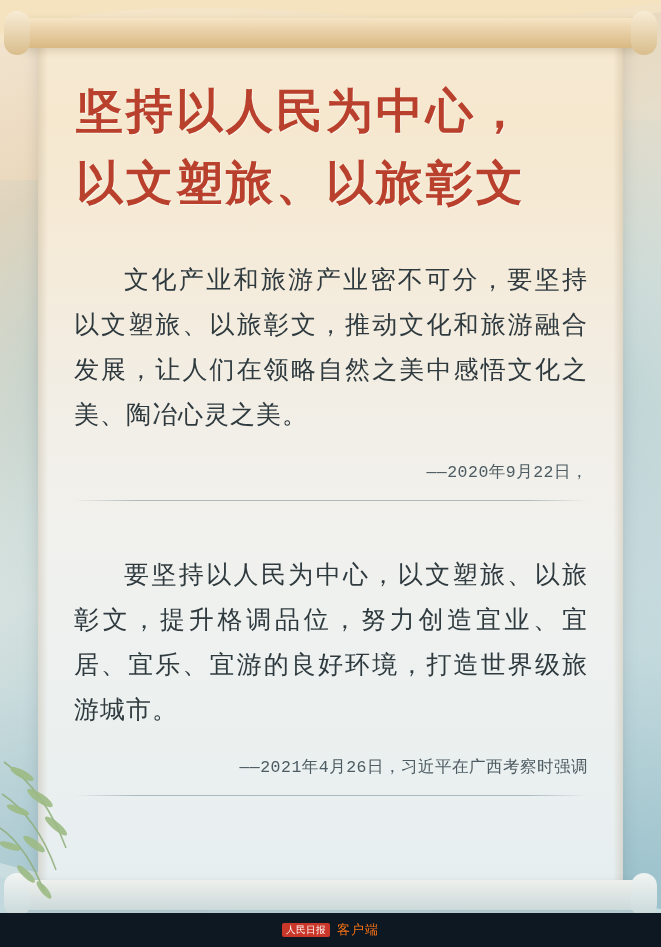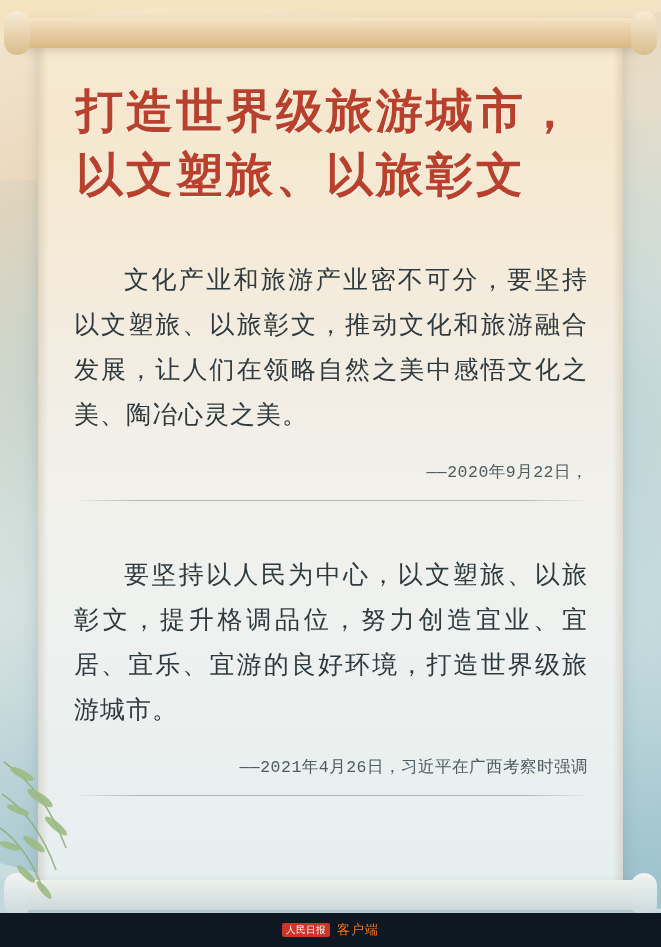--- a/index.html
+++ b/index.html
@@ -123,21 +123,21 @@
     font-family: "DejaVu Serif", "Liberation Serif", serif;
     font-weight: bold;
     font-size: 47px;
     line-height: 62px;
     letter-spacing: 3px;
     color: #b8402c;
     text-shadow: 1px 1px 0 rgba(255,255,255,0.5);
     white-space: nowrap;
   }
   .headline-line.l2 {
-    margin-top: 2px;
+    margin-top: 10px;
   }
 
   
   .quote-block {
     position: absolute;
     left: 74px;
     width: 514px;
   }
   .quote-1 { top: 257px; }
   .quote-2 { top: 552px; }
@@ -235,21 +235,21 @@
   <div class="scroll"></div>
 
   <div class="roller roller-top"></div>
   <div class="roller roller-bottom"></div>
   <div class="roller-cap" style="left:4px; top:11px; background:linear-gradient(180deg,#f8ecd6,#d9bd8c);"></div>
   <div class="roller-cap" style="right:4px; top:11px; background:linear-gradient(180deg,#f8ecd6,#d9bd8c);"></div>
   <div class="roller-cap" style="left:4px; top:873px; background:linear-gradient(180deg,#f1f4f2,#c8d8da);"></div>
   <div class="roller-cap" style="right:4px; top:873px; background:linear-gradient(180deg,#f1f4f2,#c8d8da);"></div>
 
   <div class="headline">
-    <div class="headline-line l1">打造世界级旅游城市，</div>
+    <div class="headline-line l1">坚持以人民为中心，</div>
     <div class="headline-line l2">以文塑旅、以旅彰文</div>
   </div>
 
   <div class="quote-block quote-1">
     <div class="quote-text">文化产业和旅游产业密不可分，要坚持以文塑旅、以旅彰文，推动文化和旅游融合发展，让人们在领略自然之美中感悟文化之美、陶冶心灵之美。</div>
     <div class="attribution">
       <div>——2020年9月22日，</div>
     </div>
     <div class="divider"></div>
   </div>

